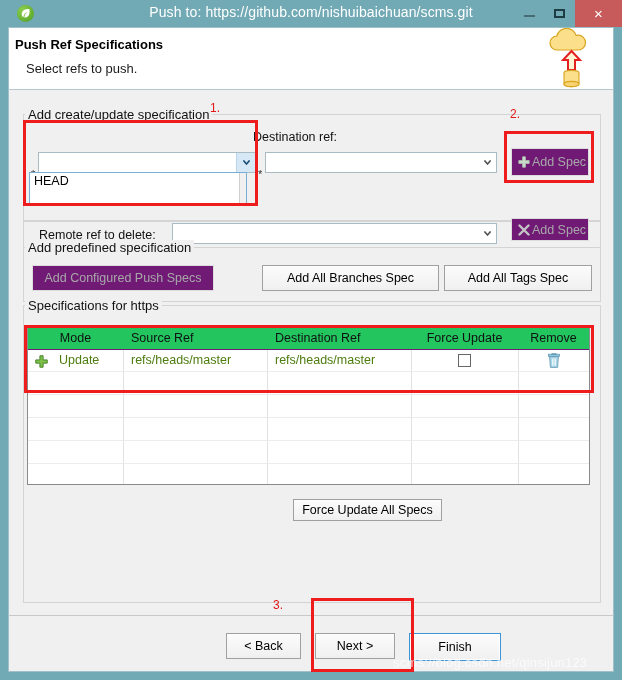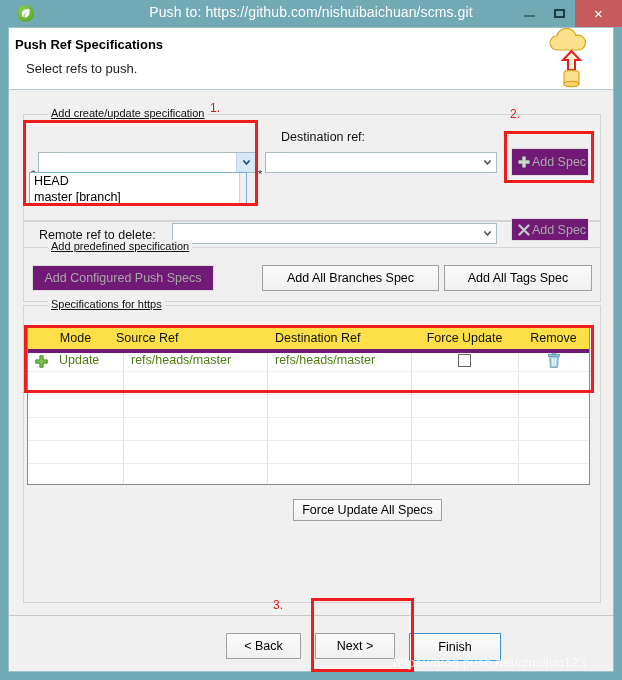--- a/index.html
+++ b/index.html
@@ -128,27 +128,26 @@
 
   
   .group {
     position: absolute;
     border: 1px solid #d4d4d4;
     background: #f0f0f0;
     box-sizing: border-box;
   }
   .group-label {
     position: absolute;
-    top: -8px; left: 24px;
+    top: -8px; left: 1px;
     background: #f0f0f0;
     padding: 0 3px;
-    font-size: 11px;
+    font-size: 13px;
     color: #111;
     white-space: nowrap;
-    text-decoration: underline;
   }
 
   
   .fieldlabel {
     position: absolute;
     font-size: 12.5px;
     color: #111;
     white-space: nowrap;
   }
   .asterisk {
@@ -251,22 +250,22 @@
     width: 563px;
     height: 158px;
     background: #ffffff;
     border: 1px solid #8a8a8a;
     box-sizing: border-box;
     overflow: hidden;
   }
   #spec-table .hdr {
     position: relative;
     height: 21px;
-    background: #fde047;
-    border-bottom: 4px solid #701a75;
+    background: #22c55e;
+    border-bottom: 1px solid #701a75;
   }
   #spec-table .hdr .cell {
     position: absolute;
     top: 3px;
     font-size: 12.5px;
     color: #111;
     text-align: center;
   }
   #spec-table .vline {
     position: absolute;
@@ -389,21 +388,21 @@
     <div class="fieldlabel" style="left:30px; top:40px;margin-top:48px;">Source ref:</div>
     <span class="asterisk" style="left:22px; top:78px;">*</span>
     <div class="combo" style="left:29px; top:62px; width:218px;">
       <span class="value"></span>
       <span class="arrowbox"></span>
       <svg class="chev" viewBox="0 0 7 5">
         <path d="M0.4 0.4 L3.5 4 L6.6 0.4" fill="none" stroke="#1b4f77" stroke-width="1.6"></path>
       </svg>
     </div>
 
-    <div class="fieldlabel" style="left:272px; top:40px;">Destination ref:</div>
+    <div class="fieldlabel" style="left:244px; top:40px;">Destination ref:</div>
     <span class="asterisk" style="left:249px; top:78px;">*</span>
     <div class="combo plain" style="left:256px; top:62px; width:232px;">
       <span class="value"></span>
       <span class="arrowbox"></span>
       <svg class="chev" viewBox="0 0 7 5">
         <path d="M0.4 0.4 L3.5 4 L6.6 0.4" fill="none" stroke="#555" stroke-width="1.6"></path>
       </svg>
     </div>
 
     <div class="btn disabled" style="left:502px; top:58px; width:78px; height:28px;">
@@ -453,21 +452,21 @@
   </div>
 
   <div id="spec-table">
     <div class="vline" style="left:95px;"></div>
     <div class="vline" style="left:239px;"></div>
     <div class="vline" style="left:383px;"></div>
     <div class="vline" style="left:490px;"></div>
 
     <div class="hdr">
       <span class="cell" style="left:0px;   width:95px;">Mode</span>
-      <span class="cell" style="left:88px;">Source Ref</span>
+      <span class="cell" style="left:103px;">Source Ref</span>
       <span class="cell" style="left:247px;">Destination Ref</span>
       <span class="cell" style="left:383px; width:107px;">Force Update</span>
       <span class="cell" style="left:490px; width:71px;">Remove</span>
     </div>
 
     <div class="trow" style="top:21px;">
       <svg style="position:absolute; left:7px; top:6px; width:13px; height:13px;" viewBox="0 0 12 12">
         <path d="M4.5 0.7h3v3.8h3.8v3H7.5v3.8h-3V7.5H0.7v-3h3.8z" fill="#7cc24a" stroke="#3f7a22" stroke-width="0.8"></path>
       </svg>
       <span class="cell" style="left:31px;">Update</span>
@@ -488,21 +487,20 @@
     <div class="trow" style="top:113px;"></div>
     <div class="trow" style="top:136px;"></div>
   </div>
 
   <div class="btn" style="left:293px; top:499px; width:149px; height:22px;">
     <span class="lbl">Force Update All Specs</span>
   </div>
 
   <div id="dropdown-list">
     <div class="opt">HEAD</div>
-    <div class="opt">master [branch]</div>
     <div id="dropdown-scroll"></div>
   </div>
 
   <div id="footer-sep"></div>
   <div id="footer">
     
   </div>
 
   <div class="btn" style="left:226px; top:633px; width:75px; height:26px; z-index:20;">
     <span class="lbl">&lt; Back</span>
@@ -518,15 +516,15 @@
   <div class="annot-box" style="left:23px; top:120px; width:235px; height:86px;"></div>
 
   <div class="annot-num" style="left:510px; top:107px;">2.</div>
   <div class="annot-box" style="left:504px; top:131px; width:90px; height:52px;"></div>
 
   <div class="annot-box" style="left:24px; top:325px; width:570px; height:68px;"></div>
 
   <div class="annot-num" style="left:273px; top:598px;">3.</div>
   <div class="annot-box" style="left:311px; top:598px; width:103px; height:74px;"></div>
 
-  <div id="watermark">https://blog.push.net/qinsijun123</div>
+  <div id="watermark">scms://blog.csdn.net/qinsijun123</div>
 
 </div>
 
 </body></html>

